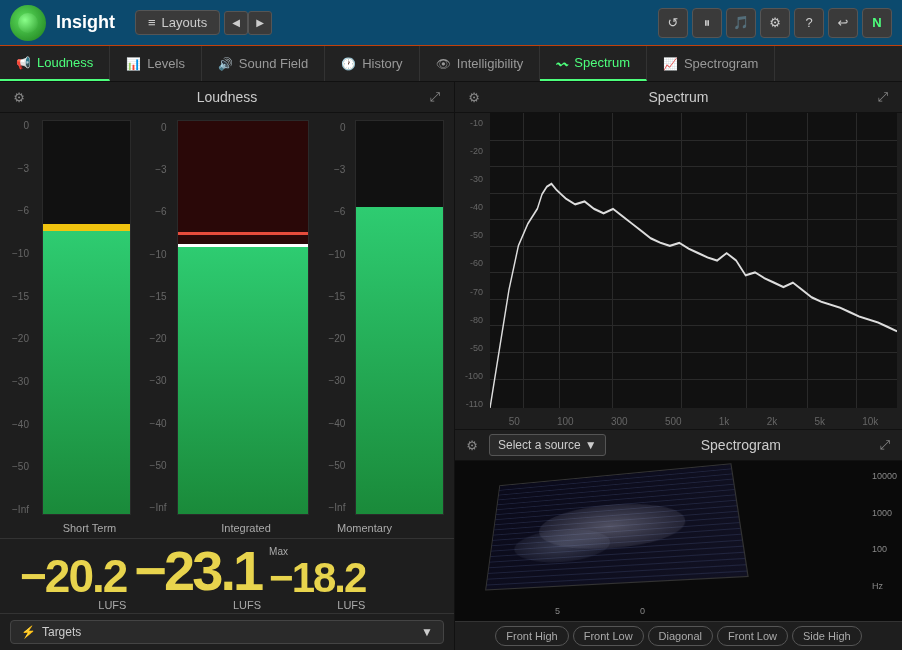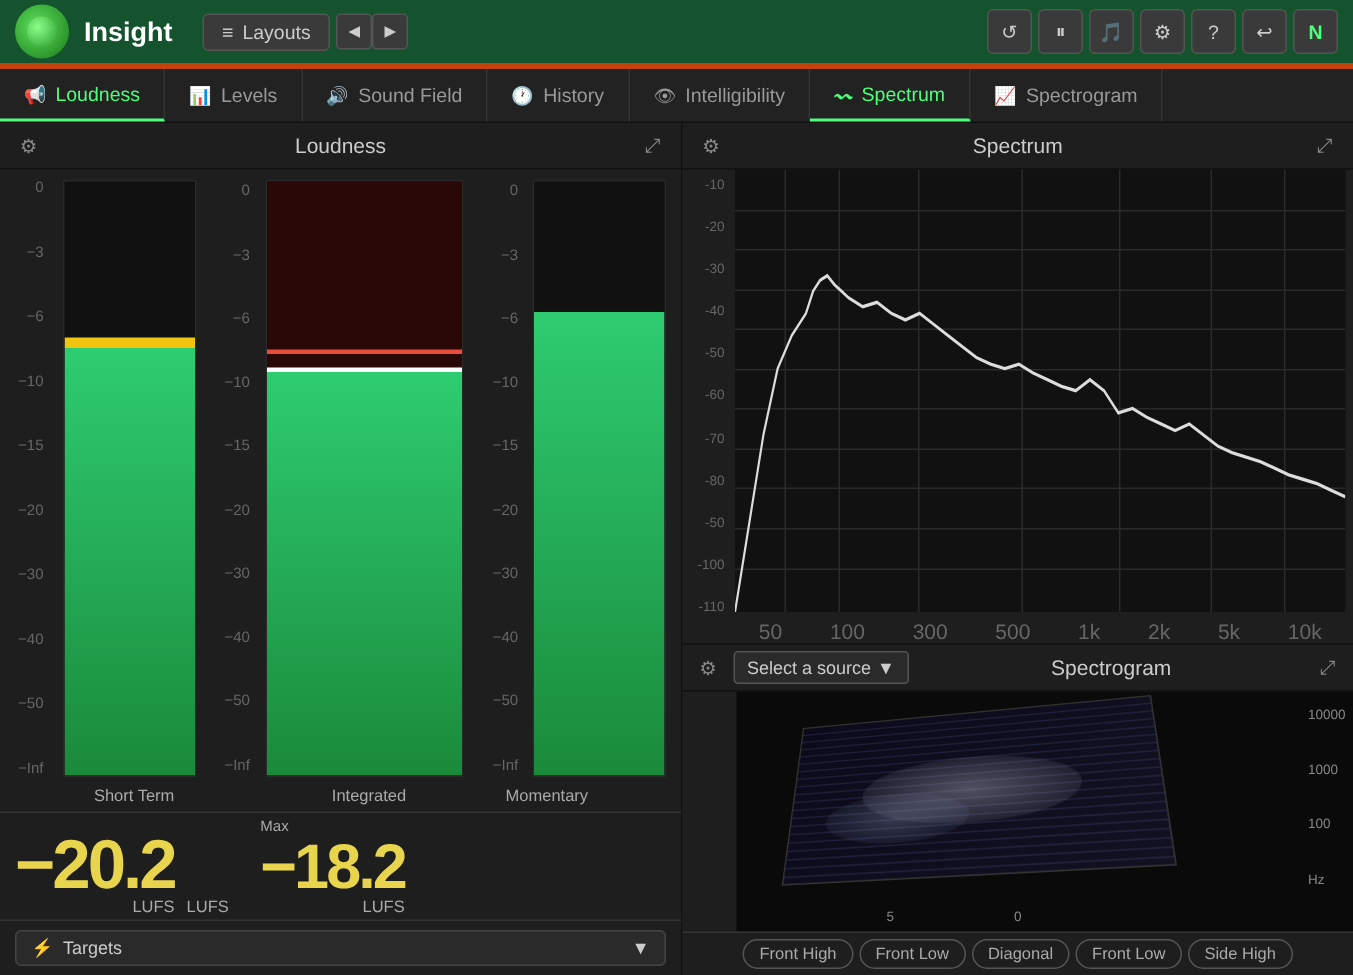--- a/index.html
+++ b/index.html
@@ -9,24 +9,24 @@
       background: #1a1a1a;
       font-family: 'Arial', sans-serif;
       color: #ccc;
       overflow: hidden;
     }
 
     
     .header {
       display: flex;
       align-items: center;
-      background: #14532d;
+      background: #0c4a6e;
       height: 46px;
       padding: 0 10px;
-      border-bottom: 4px solid #c2410c;
+      border-bottom: 1px solid #c2410c;
     }
     .logo {
       width: 36px;
       height: 36px;
       border-radius: 50%;
       background: radial-gradient(circle at 40% 40%, #5de05d, #1a7a1a);
       display: flex; align-items: center; justify-content: center;
       margin-right: 10px;
       flex-shrink: 0;
     }
@@ -184,24 +184,24 @@
       background: #111;
       position: relative;
       margin: 0 5px 5px 5px;
       overflow: hidden;
     }
 
     .spectrum-axis {
       display: flex;
       justify-content: space-around;
       padding: 0 5px;
-      font-size: 14px;
+      font-size: 10px;
       color: #666;
       height: 16px;
-      align-items: flex-end;
+      align-items: center;
     }
 
     
     .spectrogram-panel {
       height: 220px;
       display: flex;
       flex-direction: column;
     }
 
     .spectrogram-header {
@@ -473,30 +473,31 @@
     </div>
 
     <div style="display:flex; padding: 0 42px 4px; justify-content:space-around;">
       <span style="font-size:11px;color:#aaa;flex:1;text-align:center;">Short Term</span>
       <span style="font-size:11px;color:#aaa;flex:1.5;text-align:center;margin-left:38px;">Integrated</span>
       <span style="font-size:11px;color:#aaa;flex:1;text-align:center;">Momentary</span>
     </div>
 
     <div style="display:flex; align-items:flex-end; padding: 4px 10px 2px; border-top:1px solid #333;">
 
-      <div style="display:flex;flex-direction:column;align-items:flex-start;">
+      <div style="display:flex;flex-direction:column;align-items:flex-start;margin-left:10px;">
         <span style="font-size:46px;font-weight:bold;color:#e8d44d;line-height:1;letter-spacing:-2px;">−20.2</span>
         <span style="font-size:11px;color:#aaa;align-self:flex-end;">LUFS</span>
       </div>
 
       <div style="display:flex;flex-direction:column;align-items:flex-start;margin-left:8px;">
+        <span style="font-size:56px;font-weight:bold;color:#e8d44d;line-height:1;letter-spacing:-3px;">−23.1</span>
         <span style="font-size:11px;color:#aaa;align-self:flex-end;">LUFS</span>
       </div>
 
-      <div style="display:flex;flex-direction:column;align-items:flex-start;margin-left:21px;">
+      <div style="display:flex;flex-direction:column;align-items:flex-start;margin-left:8px;">
         <div style="font-size:10px;color:#aaa;display:flex;gap:3px;">
           <span>Max</span>
         </div>
         <span style="font-size:42px;font-weight:bold;color:#e8d44d;line-height:1;letter-spacing:-2px;">−18.2</span>
         <span style="font-size:11px;color:#aaa;align-self:flex-end;">LUFS</span>
       </div>
     </div>
 
 
     <div class="bottom-bar">
@@ -587,21 +588,21 @@
           <span>▼</span>
         </div>
 
         <div style="flex:1;"></div>
         <span class="spectrogram-title">Spectrogram</span>
         <div style="flex:1;"></div>
         <div class="expand-icon">⤢</div>
       </div>
 
       <div style="flex:1;display:flex;position:relative;overflow:hidden;">
-        <div class="spectrogram-chart" style="flex:1;margin-left:36px;">
+        <div class="spectrogram-chart" style="flex:1;">
 
           <div style="position:absolute;left:30px;top:5px;width:250px;height:120px;transform:perspective(400px) rotateX(25deg) rotateY(-10deg);background:linear-gradient(135deg,#0a0a1a,#111122);border:1px solid #333;overflow:hidden;">
 
             <div style="width:100%;height:100%;background:repeating-linear-gradient(to bottom, transparent 0, transparent 5px, rgba(100,120,180,0.2) 5px, rgba(100,120,180,0.2) 6px);"></div>
 
             <div style="position:absolute;left:20%;top:30%;width:60%;height:40%;background:radial-gradient(ellipse,rgba(180,180,200,0.4),transparent);border-radius:50%;"></div>
             <div style="position:absolute;left:10%;top:50%;width:40%;height:30%;background:radial-gradient(ellipse,rgba(150,160,190,0.3),transparent);border-radius:50%;"></div>
           </div>
 
           <div style="position:absolute;right:5px;top:10px;display:flex;flex-direction:column;justify-content:space-between;height:120px;font-size:9px;color:#888;">

